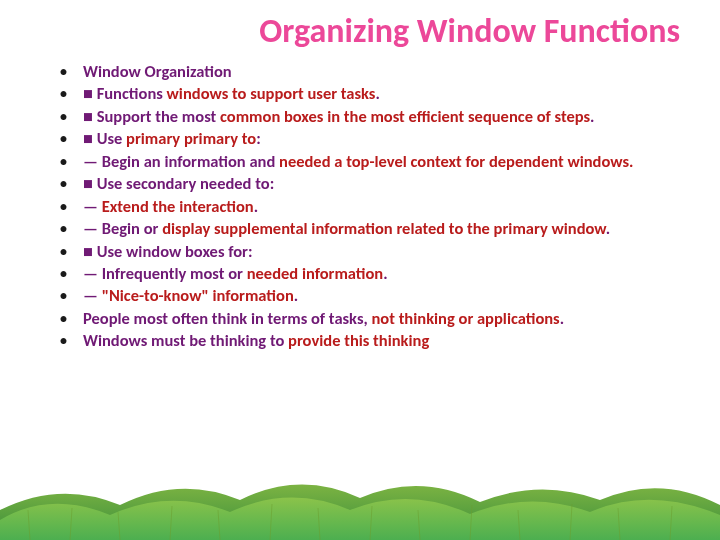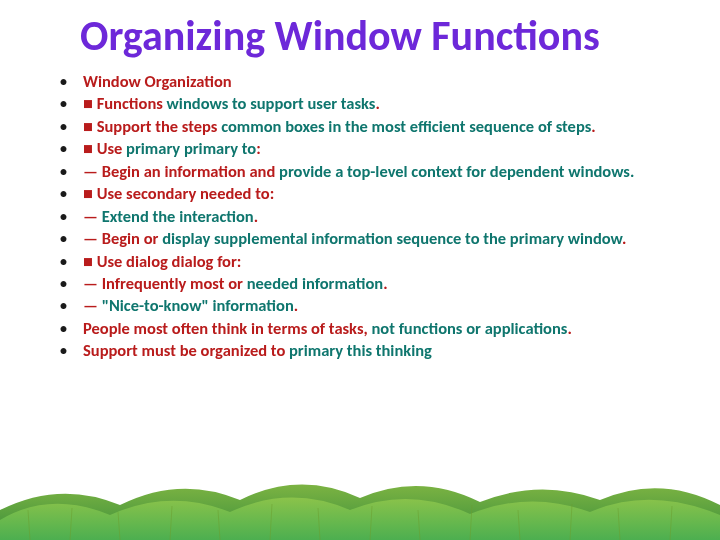--- a/index.html
+++ b/index.html
@@ -11,24 +11,24 @@
     position: relative;
     overflow: hidden;
   }
   .slide {
     width: 100%;
     height: 100%;
     padding: 10px 40px 0 40px;
     position: relative;
   }
   .title {
-    text-align: left;
-    font-size: 42px;
+    text-align: right;
+    font-size: 34px;
     font-weight: bold;
-    color: #6d28d9;
+    color: #ec4899;
     margin-bottom: 10px;
     padding-left: 40px;
   }
   .content {
     padding-left: 20px;
   }
   .bullet-line {
     display: flex;
     align-items: flex-start;
     margin-bottom: 1px;
@@ -39,22 +39,22 @@
   .bullet-marker {
     color: #1a1a1a;
     margin-right: 16px;
     flex-shrink: 0;
     font-size: 14px;
     line-height: 1.5;
   }
   .bullet-text {
     flex: 1;
   }
-  .plain { color: #b91c1c; }
-  .red { color: #0f766e; }
+  .plain { color: #701a75; }
+  .red { color: #b91c1c; }
   .grass {
     position: absolute;
     bottom: 0;
     left: 0;
     width: 100%;
     height: 80px;
     z-index: 0;
   }
   .grass svg { width: 100%; height: 100%; display: block; }
 </style>
@@ -67,61 +67,61 @@
       <div class="bullet-line">
         <span class="bullet-marker">•</span>
         <span class="bullet-text"><span class="plain">Window Organization</span></span>
       </div>
       <div class="bullet-line">
         <span class="bullet-marker">•</span>
         <span class="bullet-text"><span class="plain">■ Functions </span><span class="red">windows to support user tasks</span><span class="plain">.</span></span>
       </div>
       <div class="bullet-line">
         <span class="bullet-marker">•</span>
-        <span class="bullet-text"><span class="plain">■ Support the steps </span><span class="red">common boxes in the most efficient sequence of steps</span><span class="plain">.</span></span>
+        <span class="bullet-text"><span class="plain">■ Support the most </span><span class="red">common boxes in the most efficient sequence of steps</span><span class="plain">.</span></span>
       </div>
       <div class="bullet-line">
         <span class="bullet-marker">•</span>
         <span class="bullet-text"><span class="plain">■ Use </span><span class="red">primary primary to</span><span class="plain">:</span></span>
       </div>
       <div class="bullet-line">
         <span class="bullet-marker">•</span>
-        <span class="bullet-text"><span class="plain">— Begin an information and </span><span class="red">provide a top-level context for dependent windows.</span></span>
+        <span class="bullet-text"><span class="plain">— Begin an information and </span><span class="red">needed a top-level context for dependent windows.</span></span>
       </div>
       <div class="bullet-line">
         <span class="bullet-marker">•</span>
         <span class="bullet-text"><span class="plain">■ Use secondary needed to:</span></span>
       </div>
       <div class="bullet-line">
         <span class="bullet-marker">•</span>
         <span class="bullet-text"><span class="plain">— </span><span class="red">Extend the interaction</span><span class="plain">.</span></span>
       </div>
       <div class="bullet-line">
         <span class="bullet-marker">•</span>
-        <span class="bullet-text"><span class="plain">— Begin or </span><span class="red">display supplemental information sequence to the primary window</span><span class="plain">.</span></span>
+        <span class="bullet-text"><span class="plain">— Begin or </span><span class="red">display supplemental information related to the primary window</span><span class="plain">.</span></span>
       </div>
       <div class="bullet-line">
         <span class="bullet-marker">•</span>
-        <span class="bullet-text"><span class="plain">■ Use dialog dialog for:</span></span>
+        <span class="bullet-text"><span class="plain">■ Use window boxes for:</span></span>
       </div>
       <div class="bullet-line">
         <span class="bullet-marker">•</span>
         <span class="bullet-text"><span class="plain">— Infrequently most or </span><span class="red">needed information</span><span class="plain">.</span></span>
       </div>
       <div class="bullet-line">
         <span class="bullet-marker">•</span>
         <span class="bullet-text"><span class="plain">— </span><span class="red">"Nice-to-know" information</span><span class="plain">.</span></span>
       </div>
       <div class="bullet-line">
         <span class="bullet-marker">•</span>
-        <span class="bullet-text"><span class="plain">People most often think in terms of tasks, </span><span class="red">not functions or applications</span><span class="plain">.</span></span>
+        <span class="bullet-text"><span class="plain">People most often think in terms of tasks, </span><span class="red">not thinking or applications</span><span class="plain">.</span></span>
       </div>
       <div class="bullet-line">
         <span class="bullet-marker">•</span>
-        <span class="bullet-text"><span class="plain">Support must be organized to </span><span class="red">primary this thinking</span></span>
+        <span class="bullet-text"><span class="plain">Windows must be thinking to </span><span class="red">provide this thinking</span></span>
       </div>
     </div>
 
   <div class="grass">
     <svg viewBox="0 0 720 80" preserveAspectRatio="none">
       <defs>
         <linearGradient id="g1" x1="0" y1="0" x2="0" y2="1">
           <stop offset="0%" stop-color="#8bc34a"></stop>
           <stop offset="100%" stop-color="#4caf50"></stop>
         </linearGradient>

